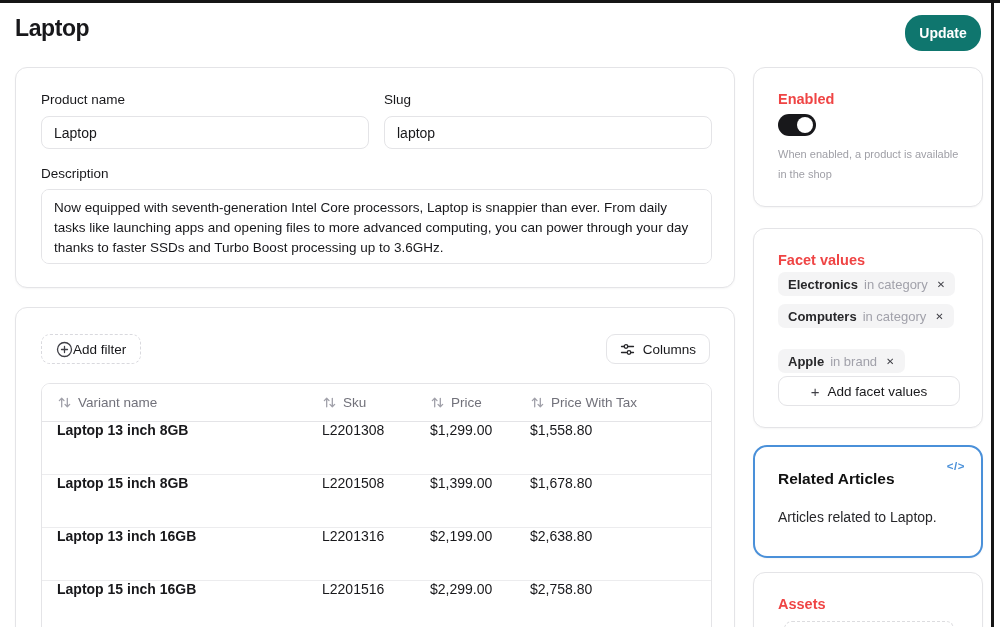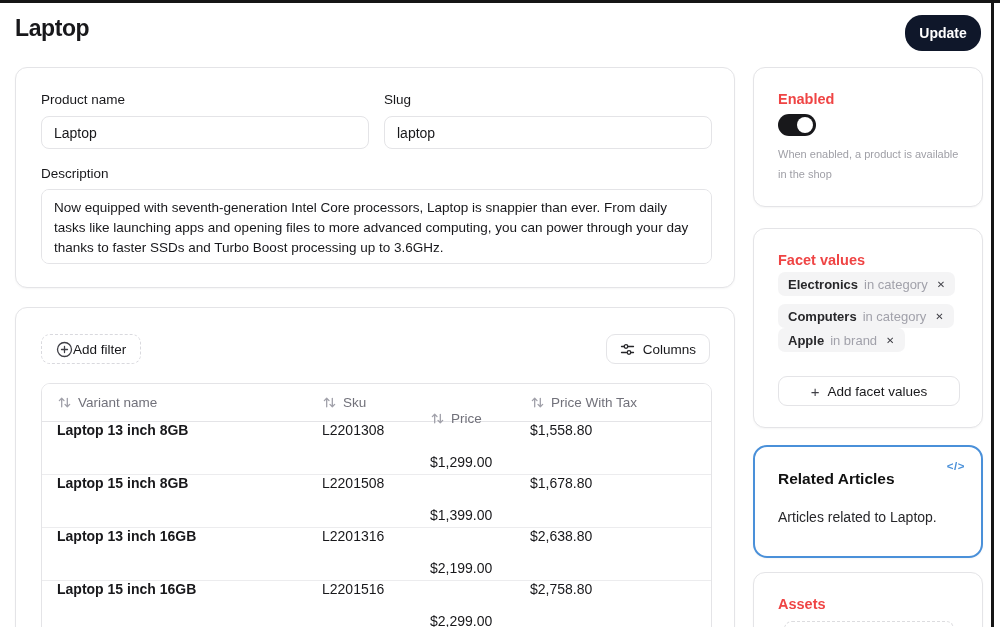--- a/index.html
+++ b/index.html
@@ -2,21 +2,21 @@
 <html><head>
 <meta charset="utf-8">
 <style>
   * { box-sizing: border-box; }
   body { margin: 0; font-family: "Liberation Sans", sans-serif; background: #fff; }
   .screen { position: relative; width: 1000px; height: 627px; background: #fff; overflow: hidden; color: #18181b; }
   .top-edge { position: absolute; left: 0; top: 0; width: 1000px; height: 3px; background: #151515; z-index: 50; }
   .right-edge { position: absolute; left: 991px; top: 0; width: 3px; height: 627px; background: #151515; z-index: 50; }
 
   .page-title { position: absolute; left: 15px; top: 15px; font-size: 23px; font-weight: 700; letter-spacing: -0.4px; }
-  .update-btn { position: absolute; left: 905px; top: 15px; width: 76px; height: 36px; background: #0f172a; color: #fff;
+  .update-btn { position: absolute; left: 905px; top: 15px; width: 76px; height: 36px; background: #0f766e; color: #fff;
     border: none; border-radius: 17px; font-size: 14px; font-weight: 600; font-family: inherit; cursor: pointer; }
 
   .card { position: absolute; background: #fff; border: 1px solid #e4e4e7; border-radius: 12px; box-shadow: 0 1px 2px rgba(0,0,0,0.04); }
 
   
   #card-product { left: 15px; top: 67px; width: 720px; height: 221px; }
   .field-label { position: absolute; font-size: 13.5px; font-weight: 500; color: #18181b; }
   .text-input { position: absolute; height: 33px; border: 1px solid #e4e4e7; border-radius: 8px; padding: 0 12px;
     font-size: 14px; color: #18181b; font-family: inherit; background: #fff; }
   .desc-area { position: absolute; left: 25px; top: 121px; width: 671px; height: 75px; border: 1px solid #e4e4e7;
@@ -30,21 +30,21 @@
     color: #18181b; font-family: inherit; cursor: pointer; }
   .columns-btn { position: absolute; right: 24px; top: 26px; height: 30px; padding: 0 13px; display: inline-flex;
     align-items: center; gap: 8px; background: #fff; border: 1px solid #e4e4e7; border-radius: 9px; font-size: 13.5px;
     color: #18181b; font-family: inherit; cursor: pointer; text-align: right; }
   .vtable { position: absolute; left: 25px; top: 75px; width: 671px; border: 1px solid #e4e4e7; border-radius: 9px 9px 0 0; overflow: hidden; }
   .thead { display: flex; height: 38px; align-items: center; border-bottom: 1px solid #e4e4e7; background: #fff; }
   .th { display: flex; align-items: center; gap: 6px; color: #71717a; font-size: 13.5px; font-weight: 500; }
   .trow { display: flex; height: 53px; align-items: flex-start; border-bottom: 1px solid #ececee; }
   .c1 { width: 265px; padding-left: 15px; }
   .c2 { width: 108px; padding-left: 15px; }
-  .c3 { width: 100px; padding-left: 15px; margin-top: 32px; }
+  .c3 { width: 100px; padding-left: 15px; }
   .c4 { flex: 1; padding-left: 15px; }
   .cell { font-size: 14px; color: #18181b; }
   .cell-name { font-weight: 600; }
 
   
   #card-enabled { left: 753px; top: 67px; width: 230px; height: 140px; }
   .card-title { position: absolute; left: 24px; top: 23px; font-size: 14.5px; font-weight: 600; color: #ef4444; }
   .toggle { position: absolute; left: 24px; top: 46px; width: 38px; height: 22px; background: #18181b; border-radius: 12px; cursor: pointer; }
   .toggle-knob { position: absolute; right: 3px; top: 3px; width: 16px; height: 16px; background: #fff; border-radius: 50%; }
   .help-text { position: absolute; left: 24px; top: 76px; width: 186px; font-size: 11px; line-height: 20px; color: #9f9fa6; }
@@ -178,21 +178,21 @@
     <div class="chip" style="top:43px;">
       <span class="chip-name">Electronics</span>
       <span class="chip-facet">in category</span>
       <span class="chip-close">✕</span>
     </div>
     <div class="chip" style="top:75px;">
       <span class="chip-name">Computers</span>
       <span class="chip-facet">in category</span>
       <span class="chip-close">✕</span>
     </div>
-    <div class="chip" style="top:99px;">
+    <div class="chip" style="top:120px;">
       <span class="chip-name">Apple</span>
       <span class="chip-facet">in brand</span>
       <span class="chip-close">✕</span>
     </div>
     <button class="add-facet-btn">
       <span class="plus-glyph">+</span>
       <span>Add facet values</span>
     </button>
   </div>
 

